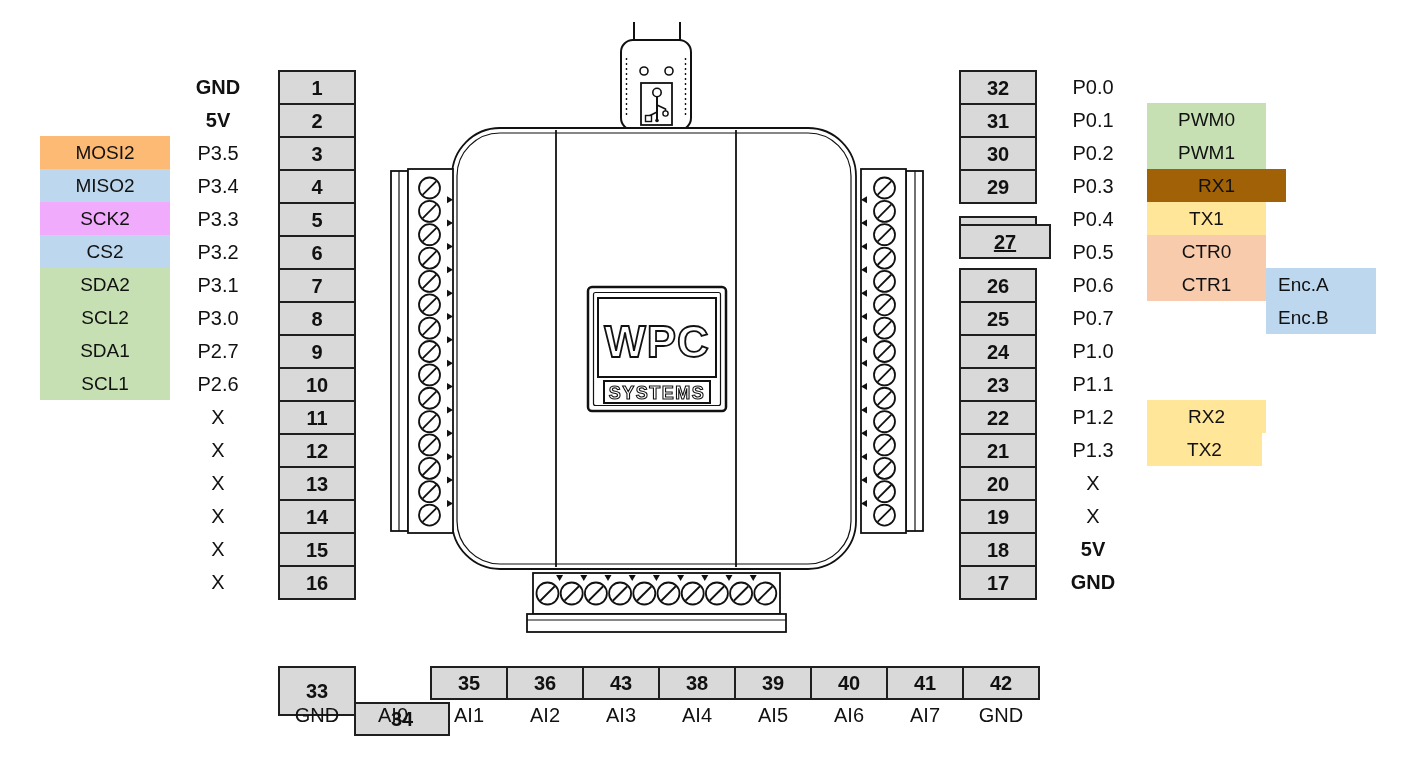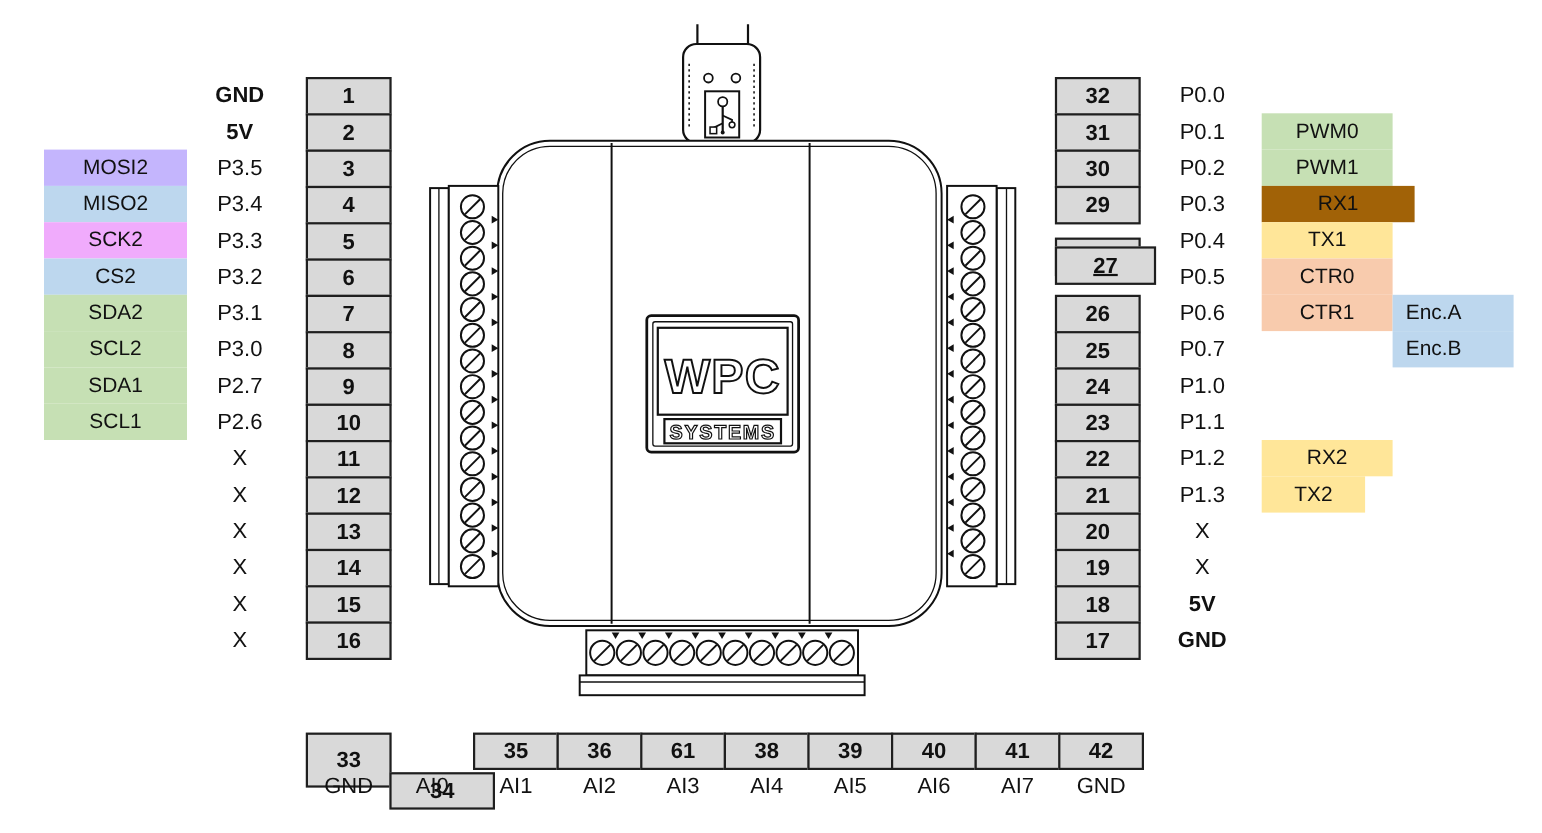--- a/index.html
+++ b/index.html
@@ -214,21 +214,21 @@
       <rect x="604" y="381" width="106" height="22" stroke-width="2"></rect>
       <text x="657" y="357" text-anchor="middle" font-family="Liberation Sans, sans-serif" font-size="44" font-weight="bold" fill="#fff" stroke="#111" stroke-width="1.8" letter-spacing="1">WPC</text>
       <text x="657" y="399" text-anchor="middle" font-family="Liberation Sans, sans-serif" font-size="18" font-weight="bold" fill="#fff" stroke="#111" stroke-width="1.1" letter-spacing="1.5">SYSTEMS</text>
     </g>
   </svg>
 
 <div class="pname bold" style="left: 180px; top: 70px; width: 76px;">GND</div>
     <div class="pbox" style="left: 278px; top: 70px; width: 78px;">1</div>
     <div class="pname bold" style="left: 180px; top: 103px; width: 76px;">5V</div>
     <div class="pbox" style="left: 278px; top: 103px; width: 78px;">2</div>
-    <div class="func" style="left: 40px; top: 136px; width: 130px; background: #c4b5fd;">MOSI2</div>
+    <div class="func" style="left: 40px; top: 136px; width: 130px; background: #fdba74;">MOSI2</div>
     <div class="pname" style="left: 180px; top: 136px; width: 76px;">P3.5</div>
     <div class="pbox" style="left: 278px; top: 136px; width: 78px;">3</div>
     <div class="func" style="left: 40px; top: 169px; width: 130px; background: rgb(189, 215, 238);">MISO2</div>
     <div class="pname" style="left: 180px; top: 169px; width: 76px;">P3.4</div>
     <div class="pbox" style="left: 278px; top: 169px; width: 78px;">4</div>
     <div class="func" style="left: 40px; top: 202px; width: 130px; background: #f0abfc;">SCK2</div>
     <div class="pname" style="left: 180px; top: 202px; width: 76px;">P3.3</div>
     <div class="pbox" style="left: 278px; top: 202px; width: 78px;">5</div>
     <div class="func" style="left: 40px; top: 235px; width: 130px; background: rgb(189, 215, 238);">CS2</div>
     <div class="pname" style="left: 180px; top: 235px; width: 76px;">P3.2</div>
@@ -283,38 +283,38 @@
     <div class="func extra" style="left: 1266px; top: 301px; width: 110px; background: rgb(189, 215, 238);">Enc.B</div>
     <div class="pbox" style="left: 959px; top: 334px; width: 78px;">24</div>
     <div class="pname" style="left: 1048px; top: 334px; width: 90px;">P1.0</div>
     <div class="pbox" style="left: 959px; top: 367px; width: 78px;">23</div>
     <div class="pname" style="left: 1048px; top: 367px; width: 90px;">P1.1</div>
     <div class="pbox" style="left: 959px; top: 400px; width: 78px;">22</div>
     <div class="pname" style="left: 1048px; top: 400px; width: 90px;">P1.2</div>
     <div class="func" style="left: 1147px; top: 400px; width: 119px; background: rgb(255, 230, 153);">RX2</div>
     <div class="pbox" style="left: 959px; top: 433px; width: 78px;">21</div>
     <div class="pname" style="left: 1048px; top: 433px; width: 90px;">P1.3</div>
-    <div class="func" style="left: 1147px; top: 433px; width: 94px; background: rgb(255, 230, 153);">TX2</div>
+    <div class="func" style="left: 1147px; top: 433px; width: 115px; background: rgb(255, 230, 153);">TX2</div>
     <div class="pbox" style="left: 959px; top: 466px; width: 78px;">20</div>
     <div class="pname" style="left: 1048px; top: 466px; width: 90px;">X</div>
     <div class="pbox" style="left: 959px; top: 499px; width: 78px;">19</div>
     <div class="pname" style="left: 1048px; top: 499px; width: 90px;">X</div>
     <div class="pbox" style="left: 959px; top: 532px; width: 78px;">18</div>
     <div class="pname bold" style="left: 1048px; top: 532px; width: 90px;">5V</div>
     <div class="pbox" style="left: 959px; top: 565px; width: 78px;">17</div>
     <div class="pname bold" style="left: 1048px; top: 565px; width: 90px;">GND</div>
     <div class="pbox" style="left: 278px; top: 666px; width: 78px; height: 50px;">33</div>
     <div class="pname bottom-label" style="left: 278px; top: 701px; width: 78px;">GND</div>
     <div class="pbox" style="left: 354px; top: 702px; width: 96px; height: 34px;">34</div>
     <div class="pname bottom-label" style="left: 354px; top: 701px; width: 78px;">AI0</div>
     <div class="pbox" style="left: 430px; top: 666px; width: 78px; height: 34px;">35</div>
     <div class="pname bottom-label" style="left: 430px; top: 701px; width: 78px;">AI1</div>
     <div class="pbox" style="left: 506px; top: 666px; width: 78px; height: 34px;">36</div>
     <div class="pname bottom-label" style="left: 506px; top: 701px; width: 78px;">AI2</div>
-    <div class="pbox" style="left: 582px; top: 666px; width: 78px; height: 34px;">61</div>
+    <div class="pbox" style="left: 582px; top: 666px; width: 78px; height: 34px;">43</div>
     <div class="pname bottom-label" style="left: 582px; top: 701px; width: 78px;">AI3</div>
     <div class="pbox" style="left: 658px; top: 666px; width: 78px; height: 34px;">38</div>
     <div class="pname bottom-label" style="left: 658px; top: 701px; width: 78px; text-align: center;">AI4</div>
     <div class="pbox" style="left: 734px; top: 666px; width: 78px; height: 34px;">39</div>
     <div class="pname bottom-label" style="left: 734px; top: 701px; width: 78px;">AI5</div>
     <div class="pbox" style="left: 810px; top: 666px; width: 78px; height: 34px;">40</div>
     <div class="pname bottom-label" style="left: 810px; top: 701px; width: 78px;">AI6</div>
     <div class="pbox" style="left: 886px; top: 666px; width: 78px; height: 34px;">41</div>
     <div class="pname bottom-label" style="left: 886px; top: 701px; width: 78px;">AI7</div>
     <div class="pbox" style="left: 962px; top: 666px; width: 78px; height: 34px;">42</div>

